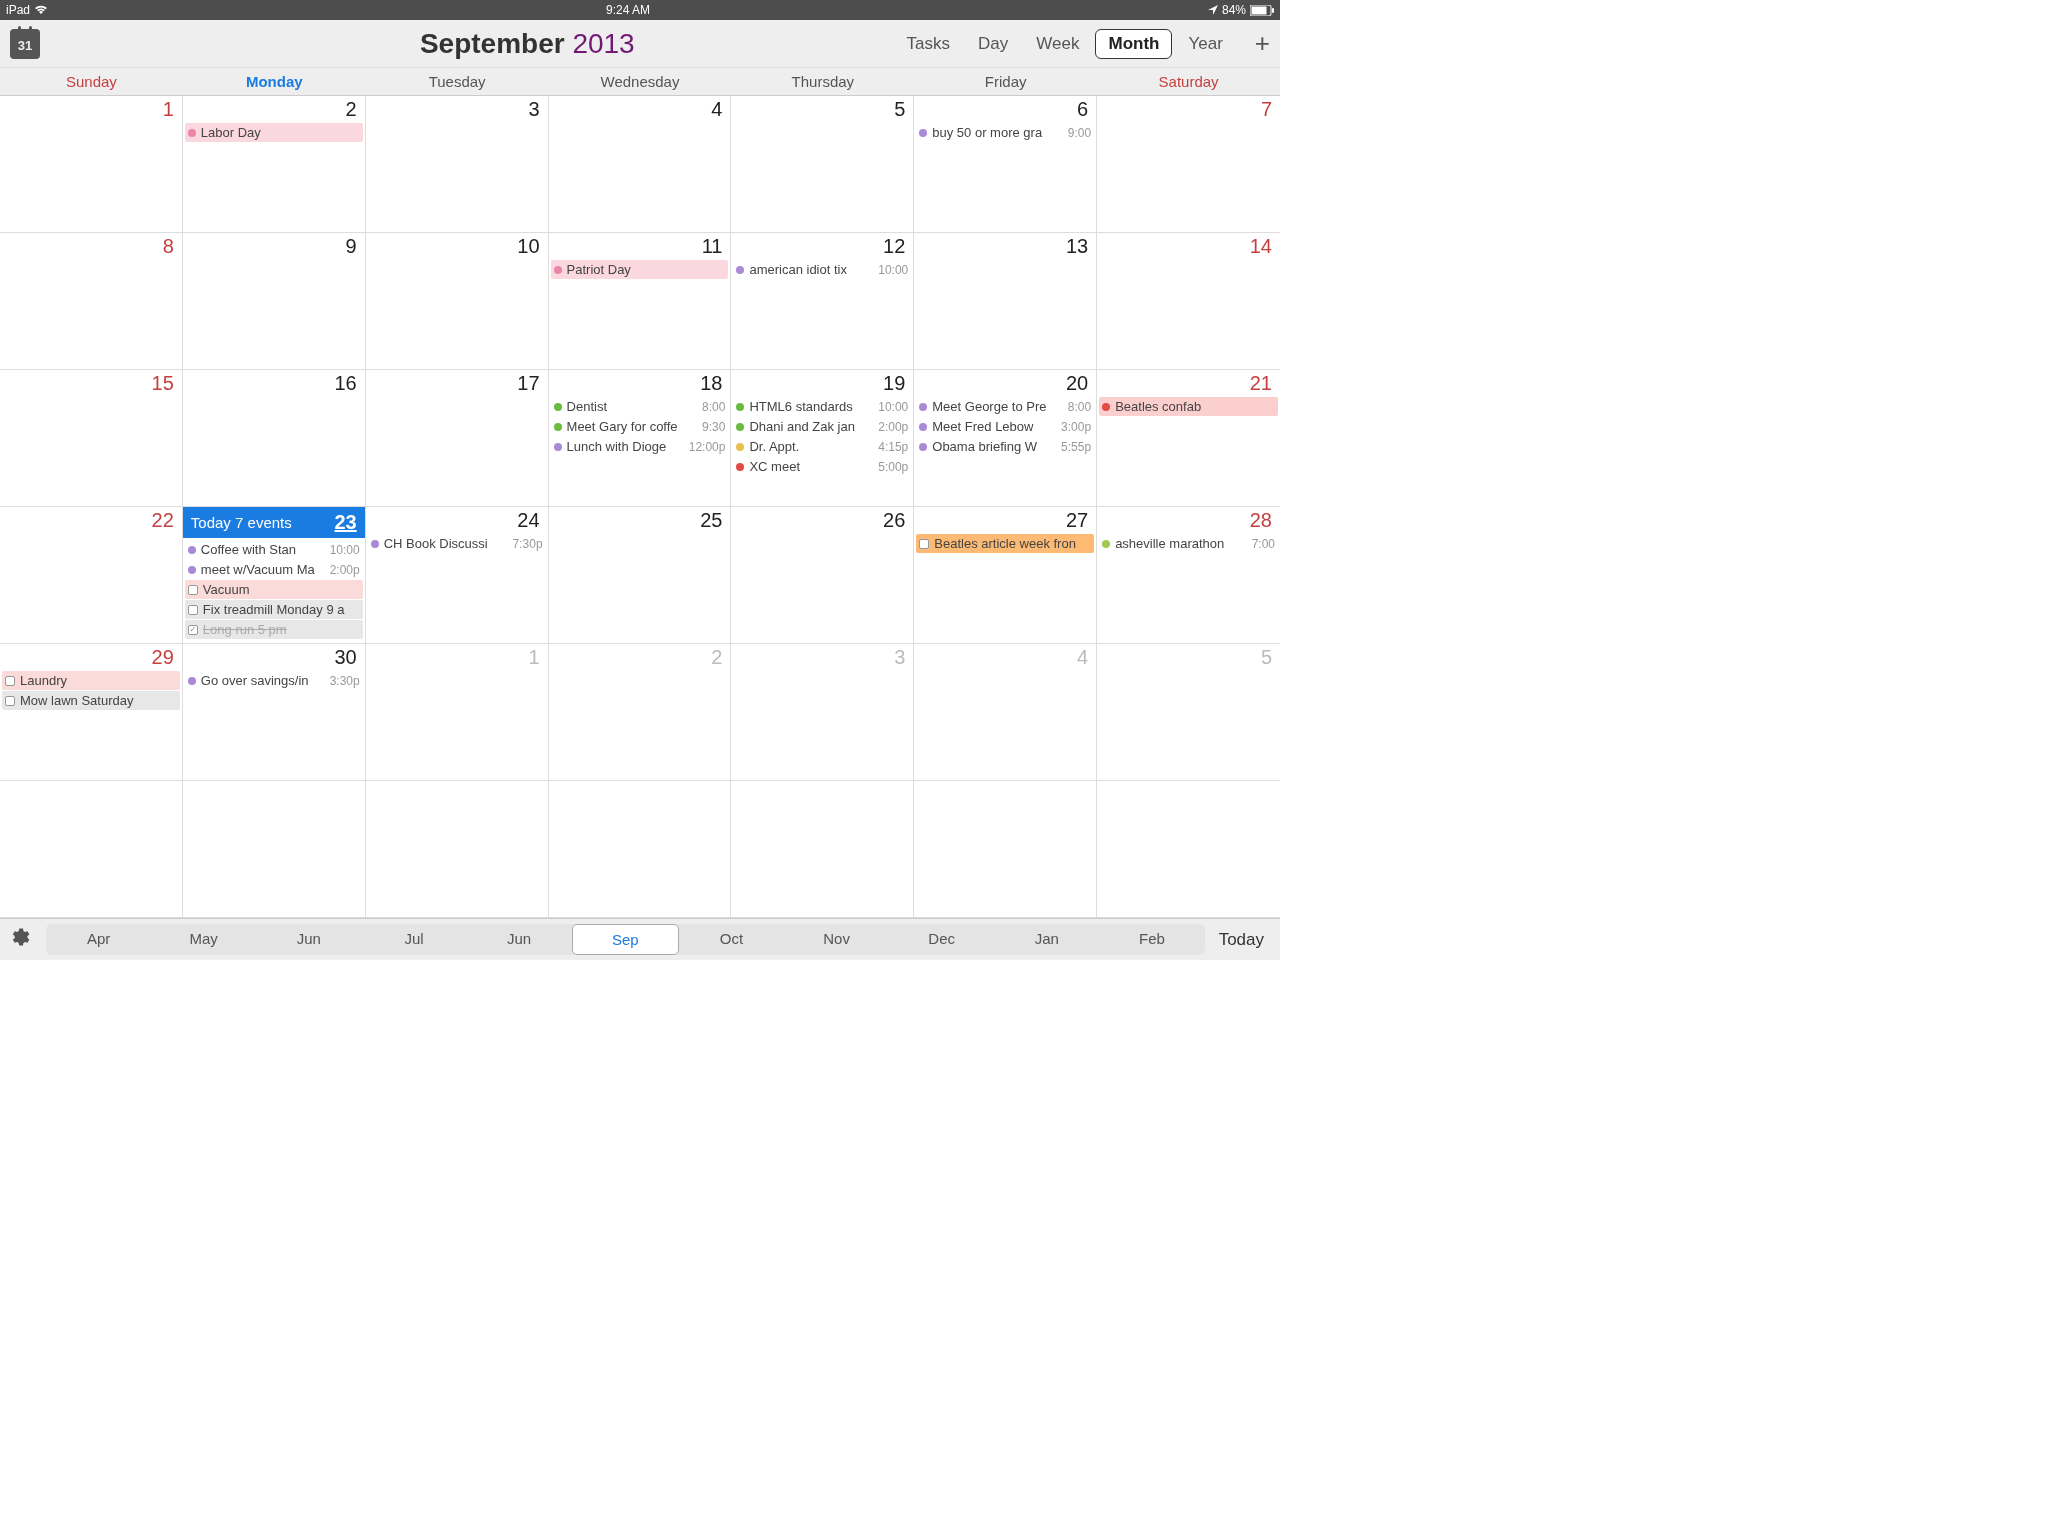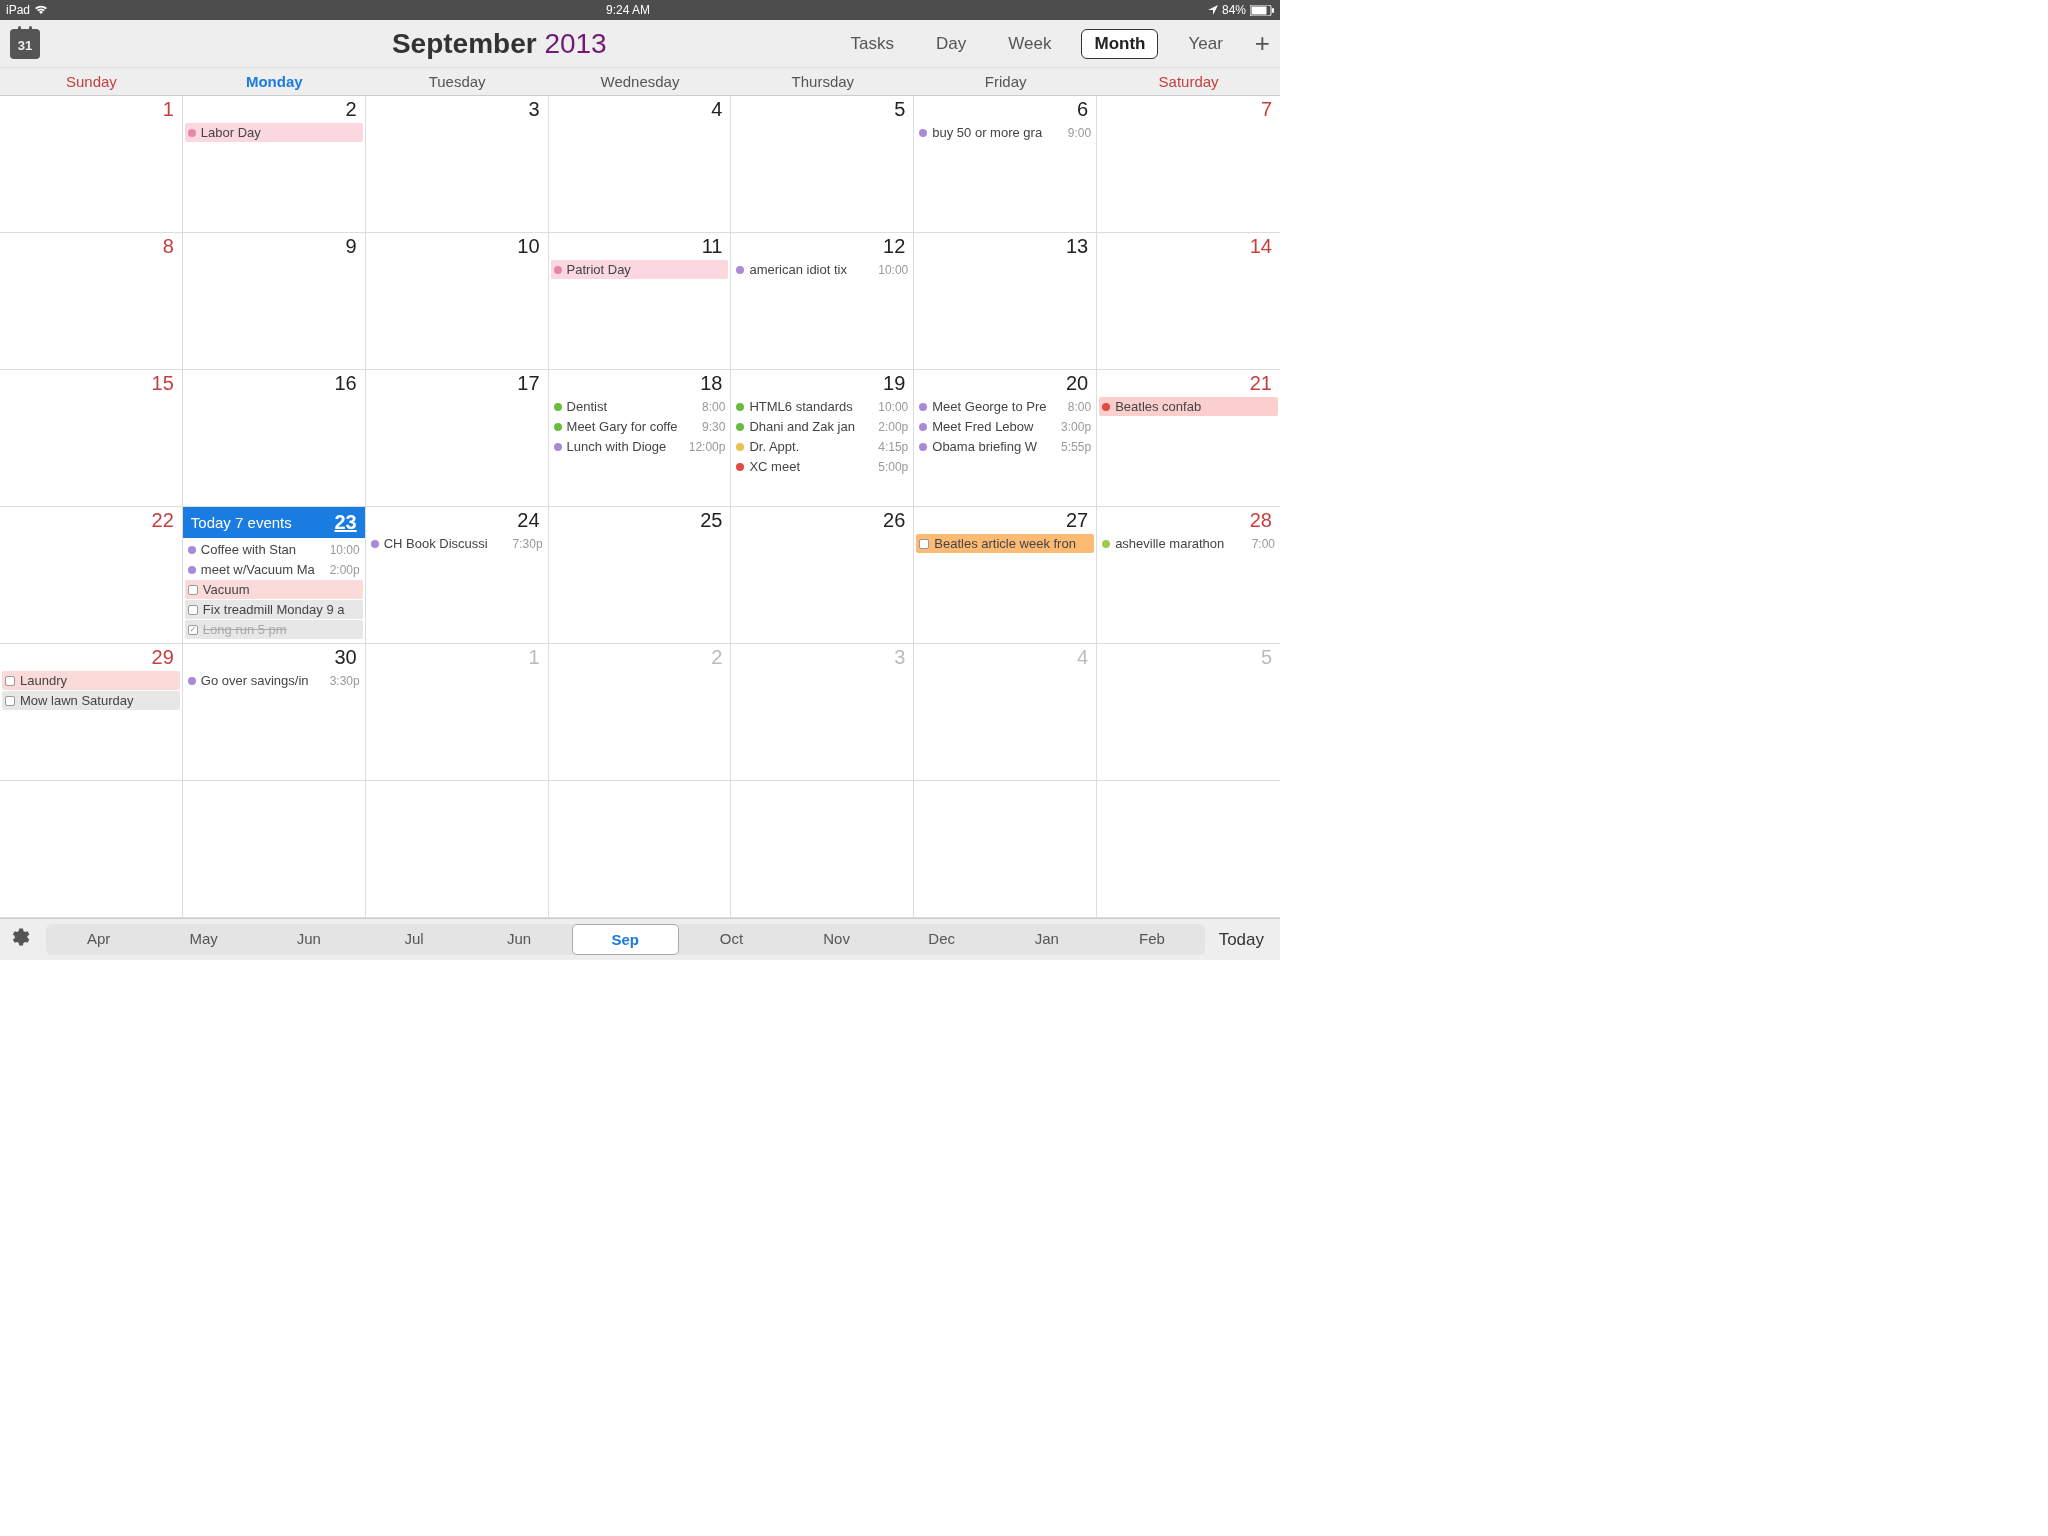--- a/index.html
+++ b/index.html
@@ -12,21 +12,21 @@
   .wifi-icon svg, .location-icon svg, .battery-icon svg { display: block; }
   
   .header { height: 48px; background: #eeeeee; display: flex; align-items: center; padding: 12px 10px; border-bottom: 1px solid #ddd; }
   .cal-icon { width: 30px; height: 30px; background: #555; border-radius: 4px; display:flex; flex-direction:column; align-items:center; justify-content:center; color:#eee; margin-right: 10px; position:relative; }
   .cal-icon .rings { position:absolute; top:-3px; width:100%; display:flex; justify-content:space-around; padding:0 4px;}
   .cal-icon .rings span{ width:3px; height:6px; background:#555; border-radius:2px;}
   .cal-icon .num { font-size:13px; font-weight:600; margin-top:3px;}
   .title-wrap { flex: 1; text-align: center; font-size: 28px; padding-left: 110px; }
   .title-wrap .month { font-weight: 700; }
   .title-wrap .year { font-weight: 300; color: #701a75; }
-  .view-tabs { display: flex; align-items: center; gap: 18px; font-size: 17px; color: #555; }
+  .view-tabs { display: flex; align-items: center; gap: 4px; font-size: 17px; color: #555; }
   .view-tab { padding: 4px 12px; cursor: pointer; }
   .view-tab.selected { border: 1px solid #333; border-radius: 6px; font-weight: 600; color: #222; background:#fff; }
   .add-btn { margin-left: 20px; font-size: 26px; color: #555; cursor: pointer; }
   
   .weekdays { height: 28px; background: #eeeeee; display: grid; grid-template-columns: repeat(7, 1fr); border-bottom: 1px solid #ccc; }
   .weekday { text-align: center; line-height: 28px; font-size: 15px; color: #555; }
   .weekday.weekend { color: #c63f3f; }
   .weekday.today { color: #1a7be0; font-weight: 600; }
   
   .grid { display: grid; grid-template-columns: repeat(7, 1fr); grid-template-rows: repeat(6, 1fr); height: 822px; }
@@ -49,21 +49,21 @@
   .evt.bg-bluebox { background: #fdba74; }
   .evt.bg-gray { background: #e7e7e7; }
   .evt.bg-redlight { background: #fbdada; }
   .evt .chk { width: 10px; height: 10px; border: 1px solid #999; border-radius: 2px; flex-shrink: 0; margin-right: 5px; background:#fff; display:flex; align-items:center; justify-content:center; font-size:8px; color:#888;}
   .evt.done .label { text-decoration: line-through; color: #aaa; }
   
   .footer { height: 42px; background: #eeeeee; border-top: 1px solid #ccc; display: flex; align-items: center; padding: 0 10px; }
   .gear { font-size: 20px; color: #555; margin-right: 8px; cursor:pointer;}
   .month-scroll { flex: 1; display: flex; background: #e4e4e4; border-radius: 6px; overflow: hidden; margin: 0 8px; }
   .mon { flex: 1; text-align: center; padding: 6px 0; font-size: 15px; color: #555; cursor:pointer;}
-  .mon.selected { background: #fff; border: 1px solid #aaa; border-radius: 5px; color: #1a7be0; font-weight: 700; }
+  .mon.selected { background: #fff; border: 1px solid #aaa; border-radius: 5px; color: #1a7be0; font-weight: 400; }
   .today-btn { font-size: 17px; color: #333; font-weight: 500; cursor:pointer; padding: 0 6px;}
   
   
   .c-pink{background:#e986a5;} .c-purple{background:#a98ad6;} .c-green{background:#6bbb3f;}
   .c-lime{background:#9ecb4f;} .c-yellow{background:#e7c14f;} .c-red{background:#e24b44;}
 </style>
 </head>
 <body>
 
 <div class="status-bar">

